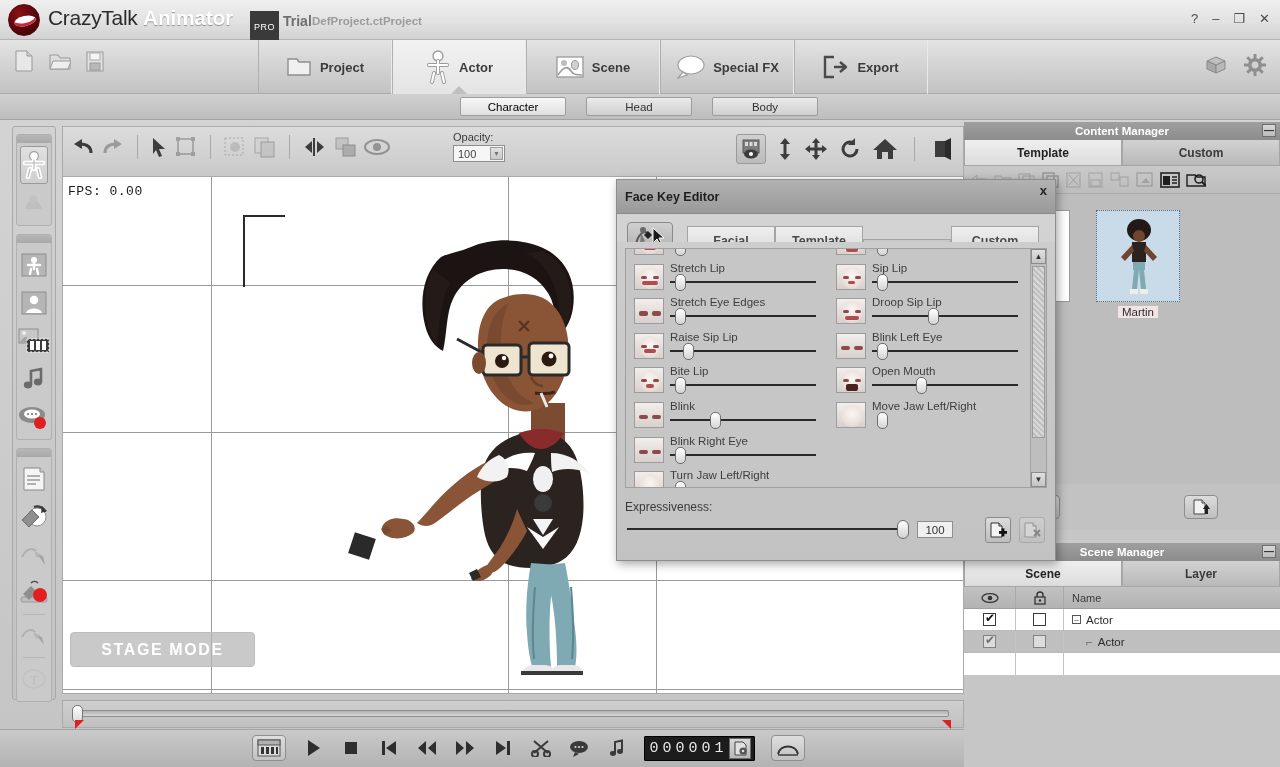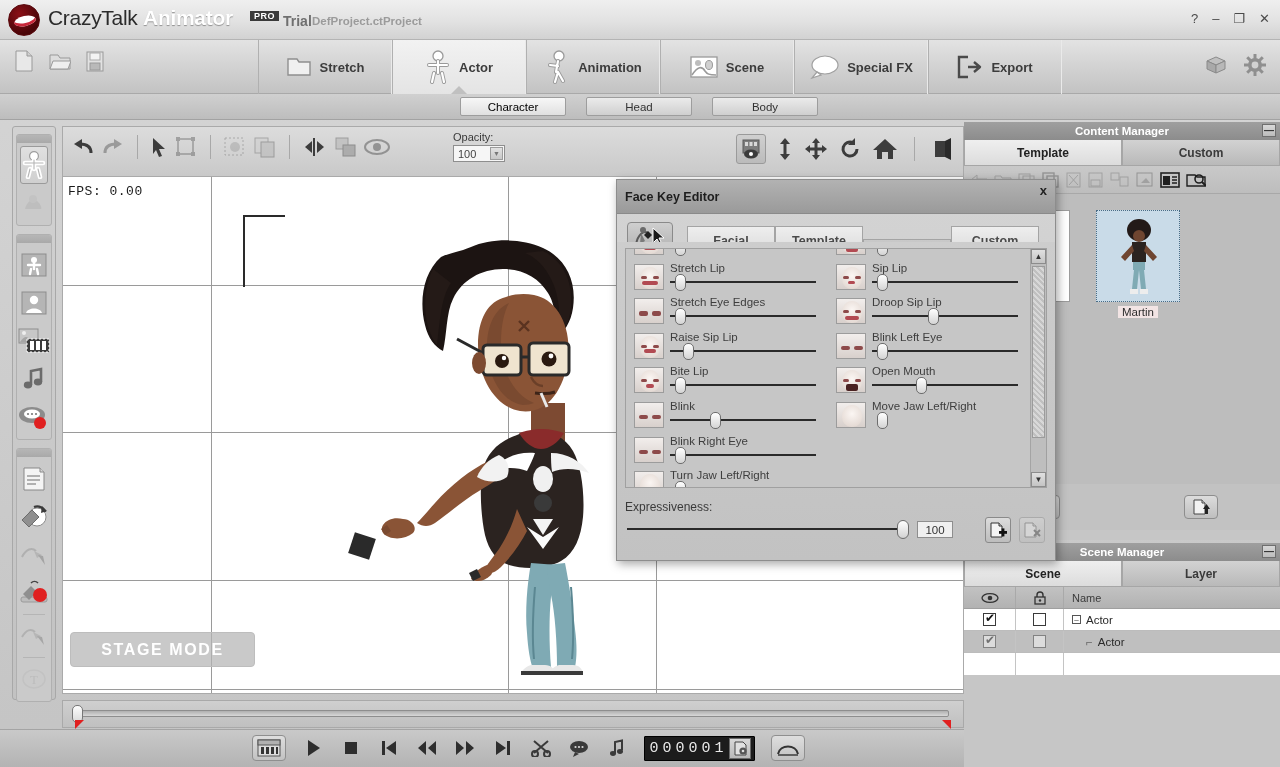--- a/index.html
+++ b/index.html
@@ -30,22 +30,22 @@
     position:absolute; left:5px; top:11px; width:22px; height:10px;
     background:#fff; border-radius:50%/50%;
     transform: rotate(-12deg);
     box-shadow: inset 0 -4px 0 -1px #c8283a;
   }
   .brand { position:absolute; left:48px; top:6px; font-size:21px; letter-spacing:-.3px; }
   .brand .b1 { color:#2b2b2b; font-weight:400; }
   .brand .b2 { color:#ffffff; font-weight:bold; text-shadow: 0 1px 1px rgba(0,0,0,.35); }
   .pro-badge {
     position:absolute; left:250px; top:11px;
-    background:#3a3a3a; color:#fff; font-size:9px; font-weight:bold;
-    padding:0 4px; border-radius:0; letter-spacing:.5px;
+    background:#3a3a3a; color:#fff; font-size:9px; font-weight:normal;
+    padding:11px 4px; border-radius:0; letter-spacing:.5px;
   }
   .trial { position:absolute; left:283px; top:13px; font-size:14px; color:#6f6f6f; font-weight:bold; }
   .projname { position:absolute; left:312px; top:15px; font-size:11.5px; color:#9b9b9b; font-weight:bold; }
   .wctrls { position:absolute; right:10px; top:12px; display:flex; gap:14px; align-items:center; color:#4a4a4a; }
   .wctrls span { font-size:13px; cursor:default; line-height:1; }
 
   
   .mainnav {
     position:absolute; left:0; top:40px; width:1280px; height:54px;
     background: linear-gradient(#e3e3e3 0%, #d3d3d3 48%, #c3c3c3 100%);
@@ -335,41 +335,31 @@
       </span>
     </div>
 
     <div class="navtabs">
       <div class="navtab">
         <span class="glyph">
           <svg width="26" height="24">
               <path d="M2 4h9l2 3h11v13H2z" fill="#f0f0f0" stroke="#8f8f8f" stroke-width="1.4"></path>
             </svg>
         </span>
-        <span>Stretch</span>
+        <span>Project</span>
       </div>
       <div class="navtab active">
         <span class="glyph">
           <svg width="26" height="34">
               <circle cx="13" cy="6" r="5" fill="#fff" stroke="#9a9a9a" stroke-width="1.3"></circle>
               <path d="M13 11v12M4 15h18M9 23l-2 9M17 23l2 9" stroke="#9a9a9a" stroke-width="4" fill="none" stroke-linecap="round"></path>
               <path d="M13 11v12M4 15h18M9 23l-2 9M17 23l2 9" stroke="#fff" stroke-width="2.2" fill="none" stroke-linecap="round"></path>
             </svg>
         </span>
         <span>Actor</span>
-      </div>
-      <div class="navtab">
-        <span class="glyph">
-          <svg width="26" height="34">
-              <circle cx="15" cy="6" r="5" fill="#fff" stroke="#9a9a9a" stroke-width="1.3"></circle>
-              <path d="M14 11l-2 11M6 15l8 1M14 22l-3 10M14 22l5 9" stroke="#9a9a9a" stroke-width="4" fill="none" stroke-linecap="round"></path>
-              <path d="M14 11l-2 11M6 15l8 1M14 22l-3 10M14 22l5 9" stroke="#fff" stroke-width="2.2" fill="none" stroke-linecap="round"></path>
-            </svg>
-        </span>
-        <span>Animation</span>
       </div>
       <div class="navtab">
         <span class="glyph">
           <svg width="28" height="24">
               <rect x="1" y="2" width="26" height="20" fill="#fff" stroke="#9a9a9a" stroke-width="1.3"></rect>
               <circle cx="8" cy="8" r="3" fill="#bdbdbd"></circle>
               <path d="M2 20c6-9 10-9 13-4 2 3 4 4 11 4" stroke="#9a9a9a" stroke-width="1.6" fill="none"></path>
               <ellipse cx="19" cy="10" rx="3.5" ry="4.5" fill="#d0d0d0" stroke="#9a9a9a"></ellipse>
             </svg>
         </span>

